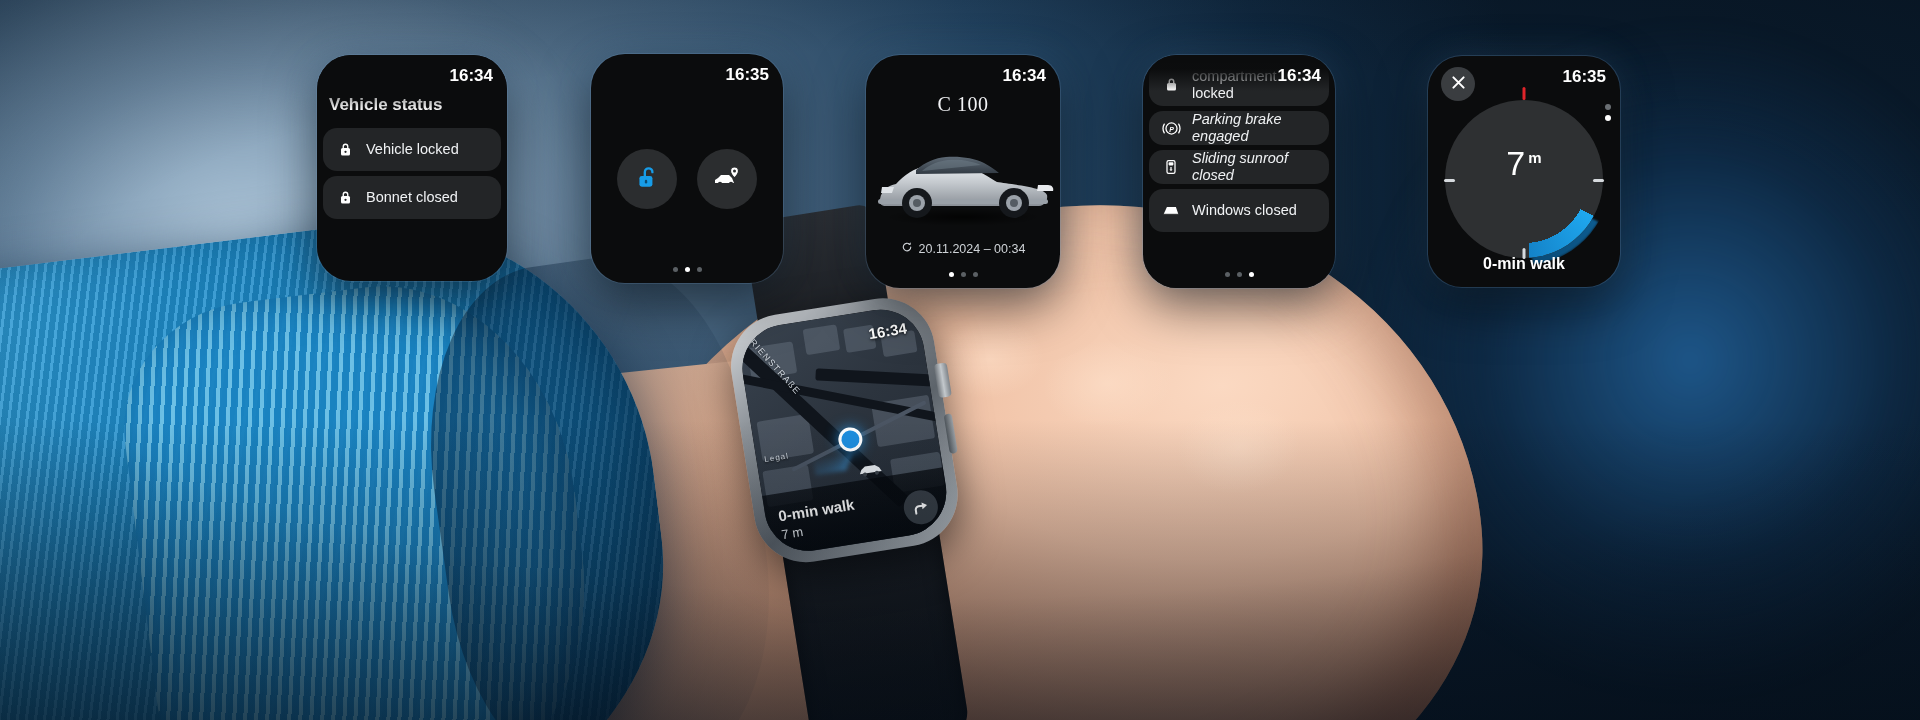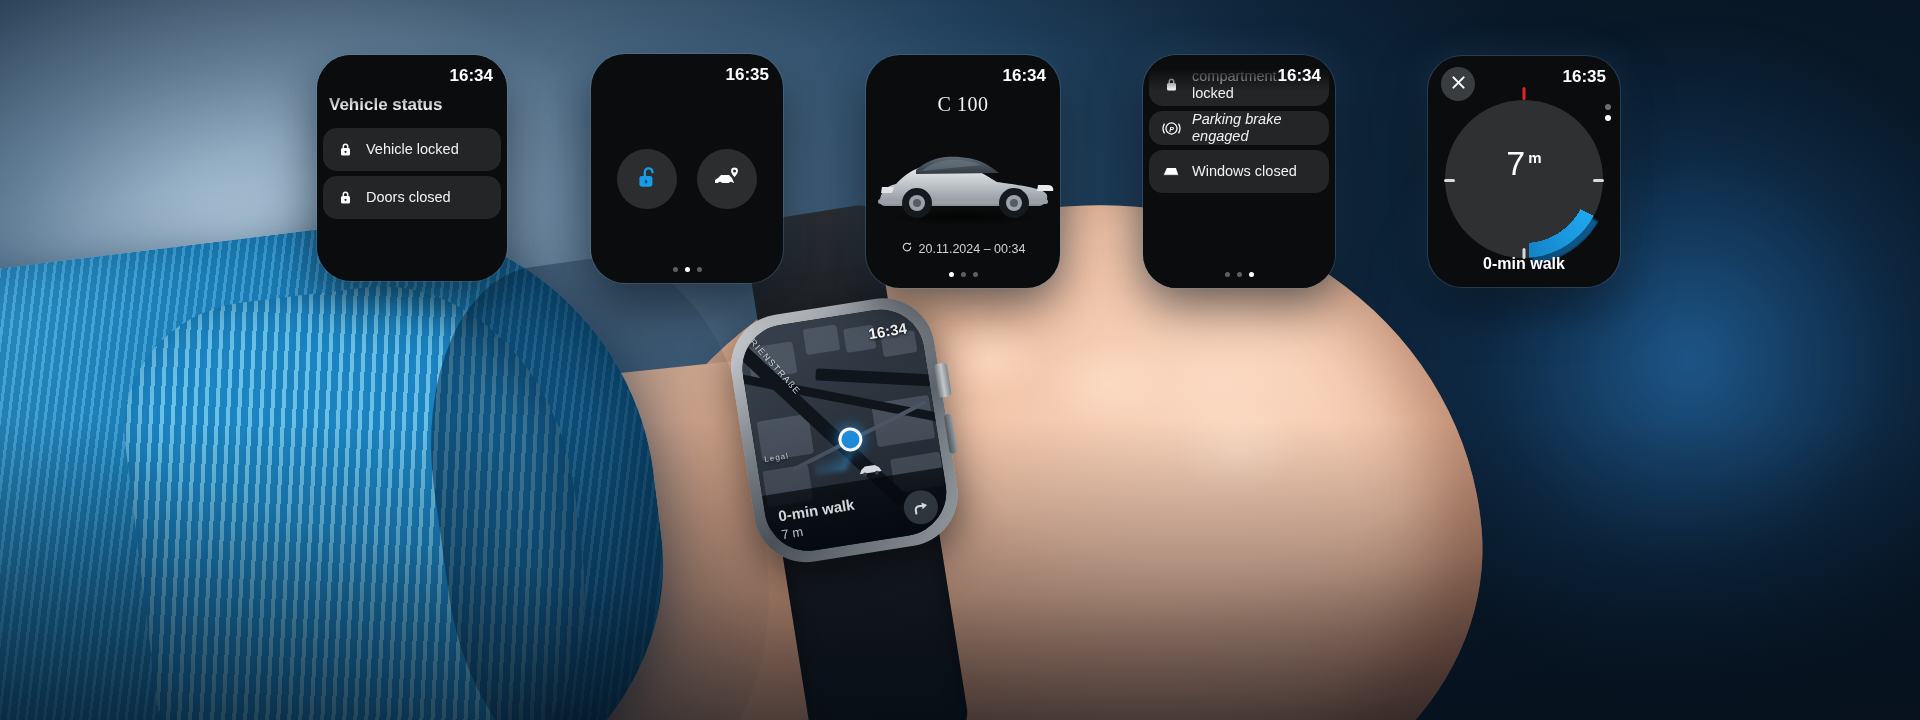--- a/index.html
+++ b/index.html
@@ -326,21 +326,21 @@
       </div>
 
       <div class="status-row">
         <span class="status-ico">
           <svg viewBox="0 0 20 20" width="15" height="15">
             <rect x="4" y="8" width="12" height="10" rx="2" fill="#fff"></rect>
             <path d="M7 8V6a3 3 0 0 1 6 0v2" stroke="#fff" stroke-width="1.8" fill="none"></path>
             <circle cx="10" cy="13" r="1.5" fill="#232527"></circle>
           </svg>
         </span>
-        <span class="status-txt">Doors closed</span>
+        <span class="status-txt">Bonnet closed</span>
       </div>
 
     </div>
     <div class="fade-top"></div>
   </div>
 
   <div class="card" style="left:591px;top:54px;width:192px;height:229px;">
     <div class="card-time">16:35</div>
 
     <div class="round-btns">
@@ -446,20 +446,31 @@
           <svg viewBox="0 0 22 22" width="19" height="19">
             <circle cx="11" cy="11" r="6.4" fill="none" stroke="#fff" stroke-width="1.5"></circle>
             <path d="M2.6 6A10 10 0 0 0 2.6 16" stroke="#fff" stroke-width="1.5" fill="none" stroke-linecap="round"></path>
             <path d="M19.4 6a10 10 0 0 1 0 10" stroke="#fff" stroke-width="1.5" fill="none" stroke-linecap="round"></path>
             <text x="11" y="14.6" font-size="8" font-weight="bold" fill="#fff" text-anchor="middle" font-family="Liberation Sans, sans-serif">P</text>
           </svg>
         </span>
         <span class="status-txt">Parking brake engaged</span>
       </div>
 
+      <div class="status-row tall">
+        <span class="status-ico">
+          <svg viewBox="0 0 20 20" width="16" height="16">
+            <rect x="5" y="2" width="10" height="16" rx="2" fill="none" stroke="#fff" stroke-width="1.6"></rect>
+            <rect x="7" y="4" width="6" height="4" rx="1" fill="#fff"></rect>
+            <path d="M10 10v4" stroke="#fff" stroke-width="1.6"></path>
+            <path d="M10 15l-2-2h4z" fill="#fff"></path>
+          </svg>
+        </span>
+        <span class="status-txt">Sliding sunroof closed</span>
+      </div>
 
       <div class="status-row">
         <span class="status-ico">
           <svg viewBox="0 0 22 18" width="18" height="16">
             <path d="M2 13h18l-3-9H6z" fill="#fff"></path>
             <path d="M2 13h18" stroke="#232527" stroke-width="1"></path>
           </svg>
         </span>
         <span class="status-txt">Windows closed</span>
       </div>

